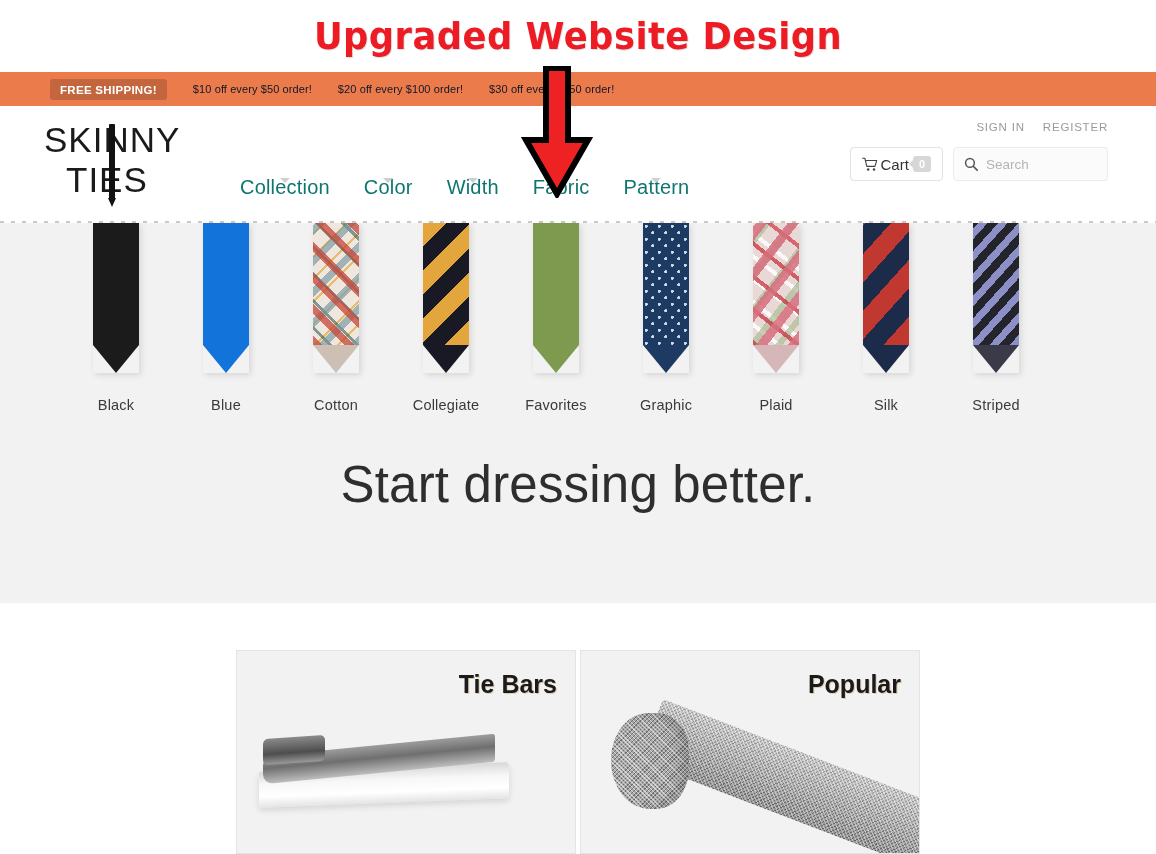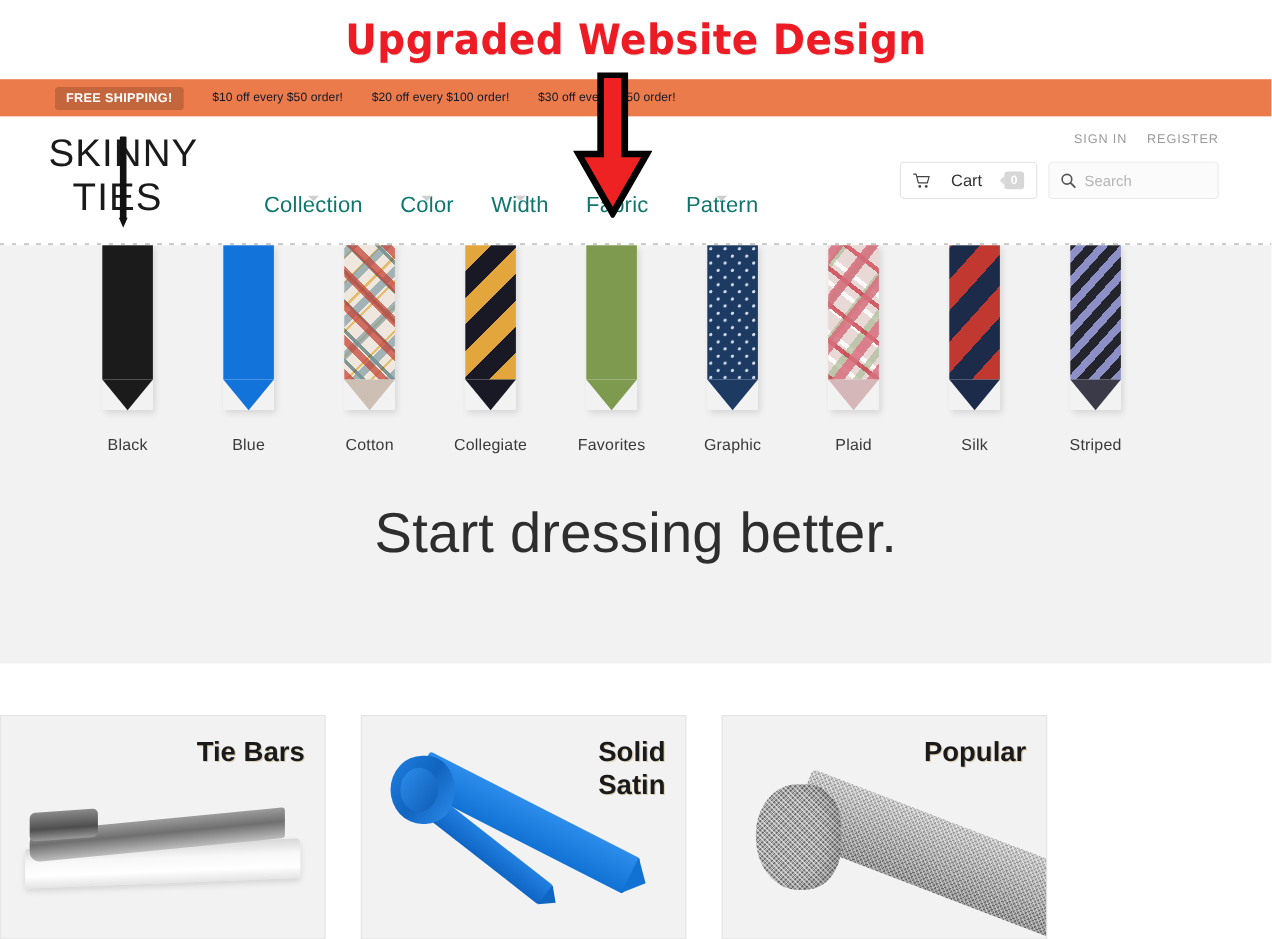--- a/index.html
+++ b/index.html
@@ -111,21 +111,21 @@
   .account-links a {
     font-size:11.5px; color:#9a9a9a; letter-spacing:0.8px;
     text-decoration:none; font-weight:400;
   }
 
   .header-actions {
     position:absolute; right:48px; top:41px;
     display:flex; gap:10px; align-items:center;
   }
   .cart-btn {
-    display:flex; align-items:center; gap:18px;
+    display:flex; align-items:center; gap:2px;
     border:1px solid #e2e2e2; border-radius:4px;
     background:#fff;
     height:34px; padding:0 11px;
     cursor:pointer;
   }
   .cart-icon { width:17px; height:15px; display:block; }
   .cart-label { font-size:15px; color:#333; font-weight:500; }
   .cart-count {
     position:relative;
     background:#d7d7d7; color:#fff;
@@ -241,22 +241,22 @@
     position:absolute; top:455px; left:0; width:1156px;
     text-align:center;
   }
   .hero h1 {
     font-size:51px; font-weight:300; color:#2e2e2e;
     letter-spacing:0.2px;
   }
 
   
   .cards {
-    position:absolute; top:650px; left:0; width:952px; height:204px;
-    display:flex; justify-content:center; gap:32px;
+    position:absolute; top:650px; left:0; width:1156px; height:204px;
+    display:flex; justify-content:center; gap:4px;
   }
   .card {
     position:relative; width:340px; height:204px;
     background:#F2F2F2; border:1px solid #e4e4e4;
     overflow:hidden; cursor:pointer;
   }
   .card .card-title {
     position:absolute; right:18px; top:18px;
     font-size:25px; font-weight:bold; color:#1a1a1a;
     text-align:right; line-height:30px;
@@ -531,31 +531,20 @@
 
     <div class="card">
       <div class="card-art bar-art">
         <div class="bar-body"></div>
         <div class="bar-clip"></div>
         <div class="bar-head"></div>
       </div>
       <div class="card-title">Tie Bars</div>
     </div>
 
-    <div class="card">
-      <div class="card-art satin-art">
-        <div class="blade1"></div>
-        <div class="blade2"></div>
-        <div class="knot"></div>
-      </div>
-      <div class="card-title">
-        <div>Solid</div>
-        <div>Satin</div>
-      </div>
-    </div>
 
     <div class="card">
       <div class="card-art grey-art">
         <div class="gblade"></div>
         <div class="gshine"></div>
         <div class="groll"></div>
       </div>
       <div class="card-title">Popular</div>
     </div>
 

